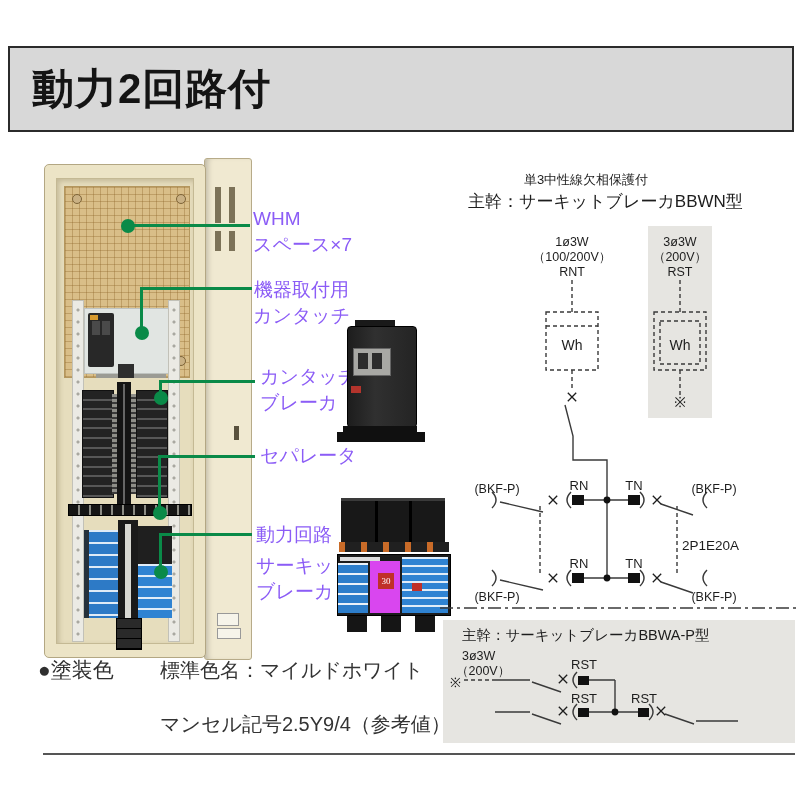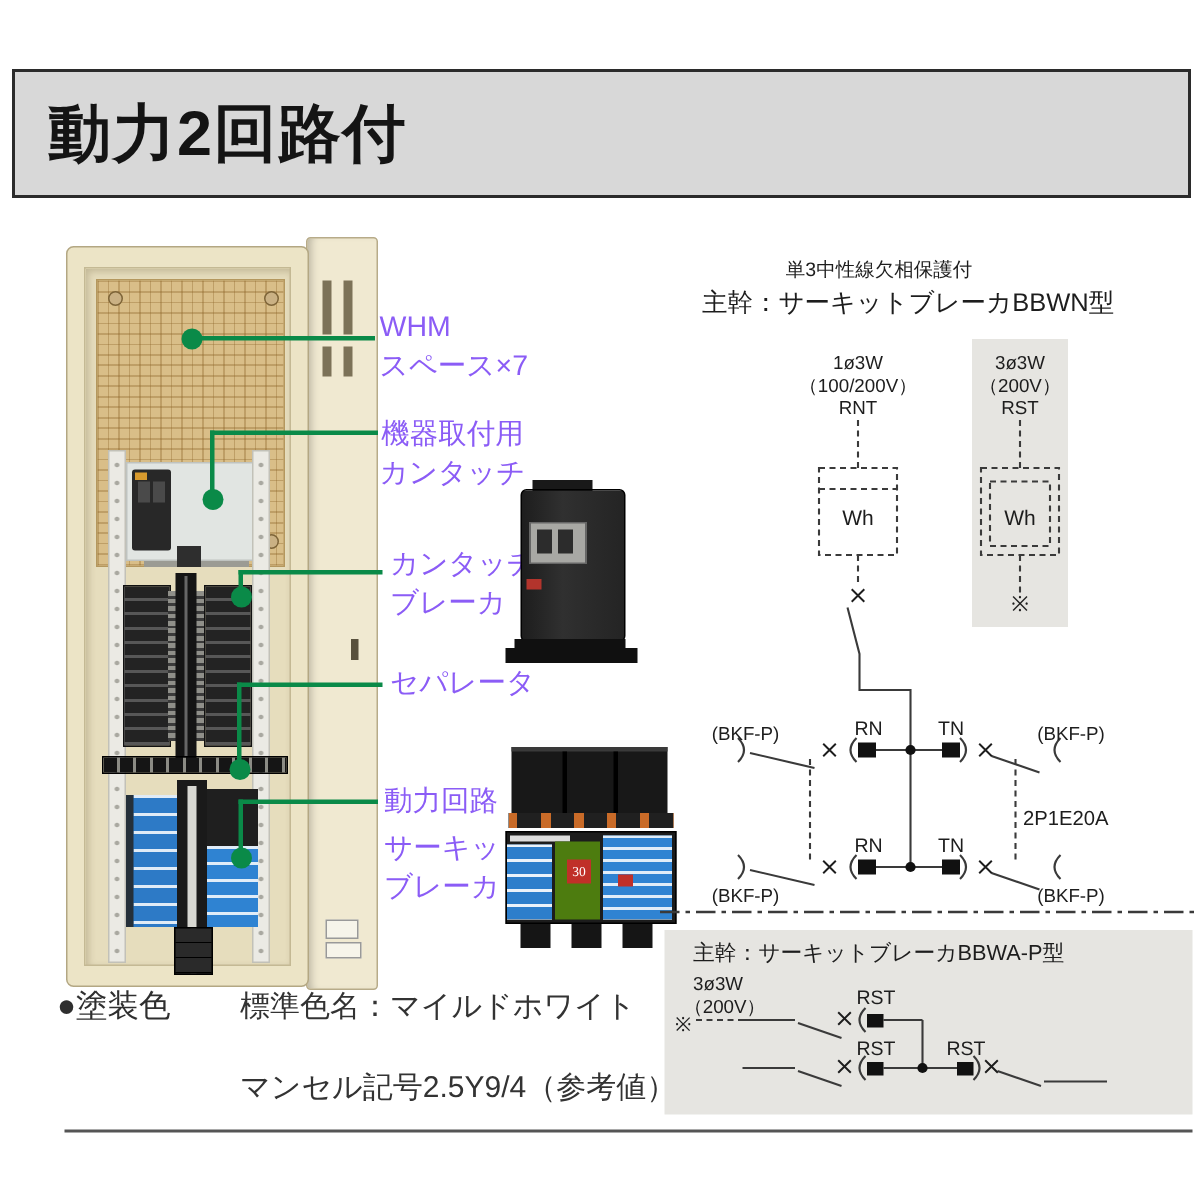--- a/index.html
+++ b/index.html
@@ -72,21 +72,21 @@
 
   .prod2{left:333px;top:496px;width:126px;height:138px;}
   .p2-top{position:absolute;left:8px;top:2px;width:104px;height:42px;background:#181818;border-top:3px solid #3a3a3a;}
   .p2-top i{position:absolute;top:0;width:3px;height:100%;background:#000;}
   .p2-orange{position:absolute;left:6px;top:46px;width:110px;height:10px;background:#202020;
              background-image:repeating-linear-gradient(90deg,#c96b28 0 6px,transparent 6px 22px);}
   .p2-body{position:absolute;left:4px;top:58px;width:112px;height:60px;background:#1c1c1c;border:1px solid #000;}
   .p2-strip{position:absolute;left:2px;top:2px;width:40px;height:4px;background:#ddd;}
   .p2-bluL{position:absolute;left:0;top:8px;width:30px;height:50px;background:#2d7ecb;
            background-image:repeating-linear-gradient(180deg,rgba(255,255,255,.9) 0 2px,transparent 2px 10px);}
-  .p2-tog{position:absolute;left:32px;top:6px;width:30px;height:52px;background:#4d7c0f;font-family:Liberation Serif, serif;}
+  .p2-tog{position:absolute;left:32px;top:6px;width:30px;height:52px;background:#d946ef;font-family:Liberation Serif, serif;}
   .p2-rating{position:absolute;left:8px;top:12px;width:16px;height:16px;background:#c03028;color:#fff;
              font-size:9px;display:flex;align-items:center;justify-content:center;}
   .p2-bluR{position:absolute;left:64px;top:2px;width:46px;height:56px;background:#2f83d2;
            background-image:repeating-linear-gradient(180deg,rgba(255,255,255,.85) 0 1.6px,transparent 1.6px 8px);}
   .p2-chip{position:absolute;left:10px;top:26px;width:10px;height:8px;background:#c03028;}
   .p2-foot{position:absolute;top:120px;width:20px;height:16px;background:#151515;}
 
   
   .paint-bullet{left:38px;top:656px;font-size:21px;color:#2f2f2f;}
   .paint-line{left:142px;font-size:20px;color:#333;margin-left:18px;}

